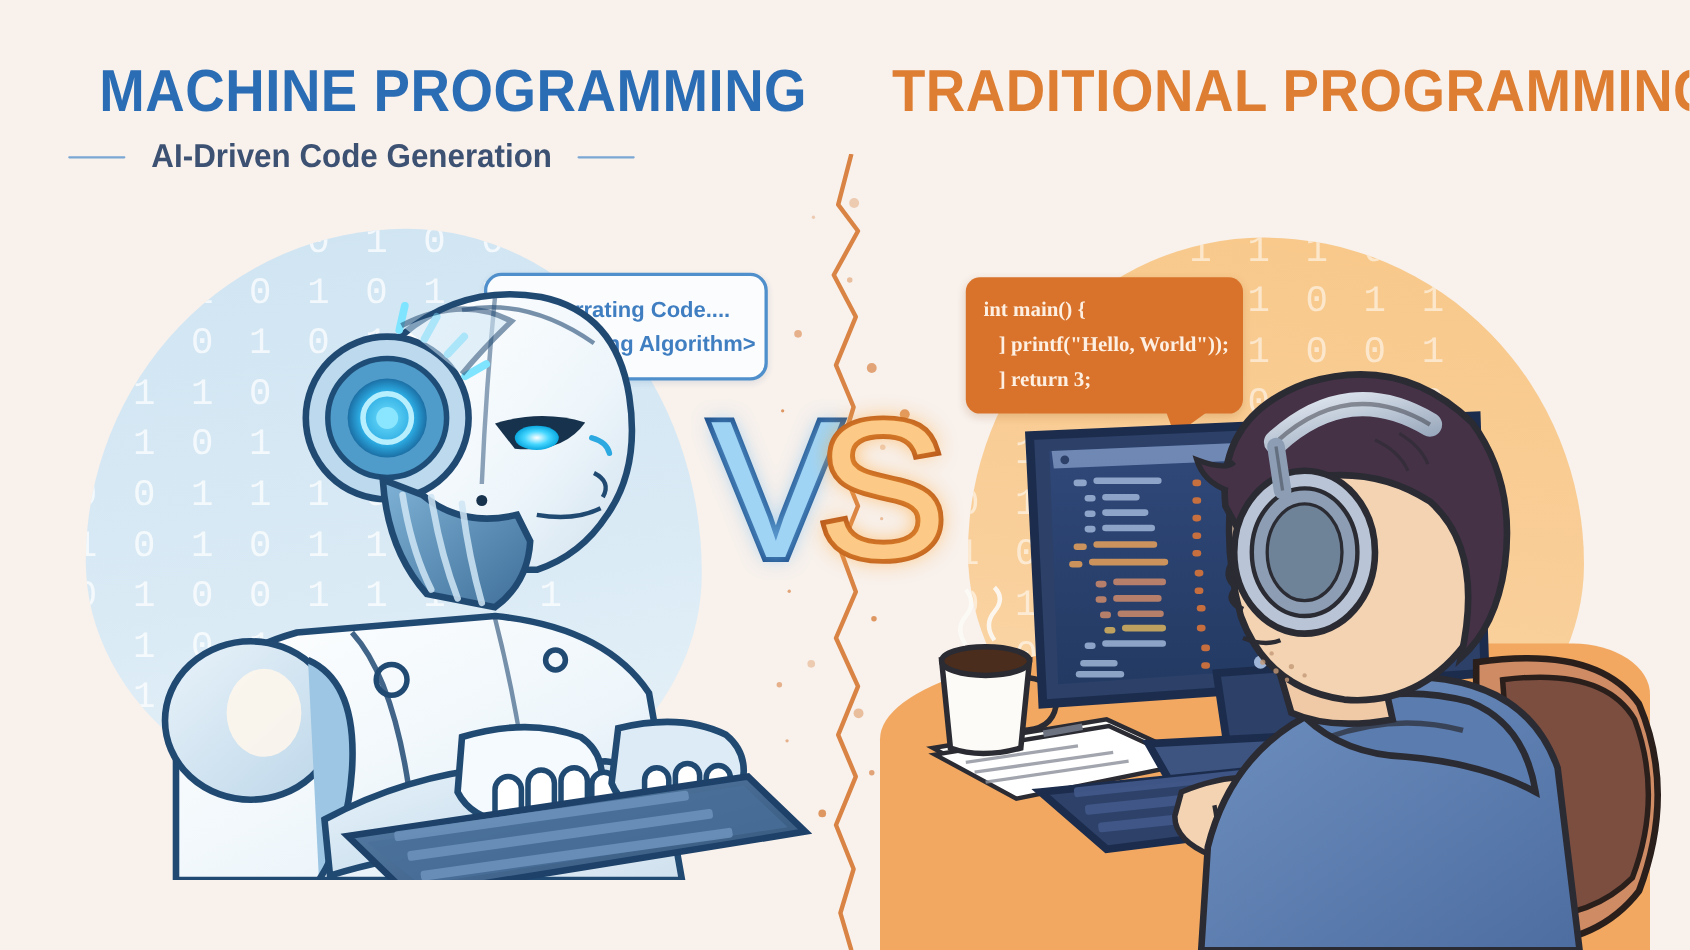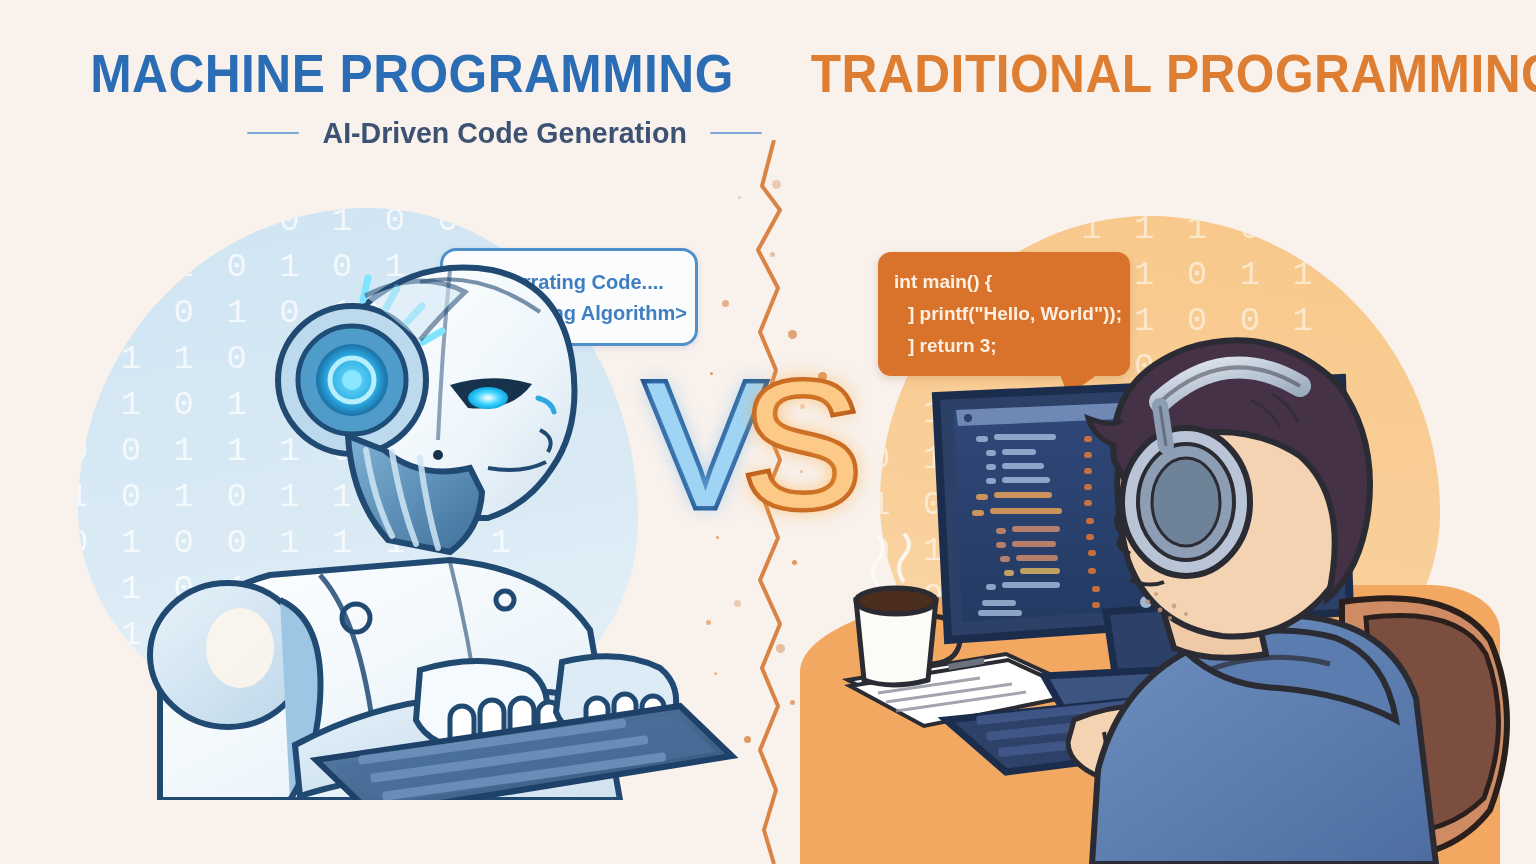--- a/index.html
+++ b/index.html
@@ -10,38 +10,38 @@
     font-family: "Liberation Sans", sans-serif;
   }
   #stage {
     position: relative;
     width: 1536px; height: 864px;
     background: #f8f1ec;
     overflow: hidden;
   }
 
   
-  .title-block { position: absolute; top: 42px; text-align: center; }
+  .title-block { position: absolute; top: 52px; text-align: center; }
   .title-left  { left: 62px;  width: 700px; }
   .title-right { left: 782px; width: 720px; }
 
   .main-title {
     font-family: "Liberation Sans Narrow", "Liberation Sans", sans-serif;
     font-weight: bold;
     font-size: 54px;
     letter-spacing: 0.5px;
     line-height: 62px;
     transform: scaleX(0.92);
     white-space: nowrap;
   }
   .title-left  .main-title { color: #2a6db5; }
   .title-right .main-title { color: #dd7e33; }
 
   .sub-row {
-    display: flex; align-items: center; justify-content: flex-end;
+    display: flex; align-items: center; justify-content: flex-start;
     gap: 14px; margin-top: 12px;
   }
   .sub-dash { height: 2px; width: 52px; flex: none; border-radius: 2px; }
   .title-left  .sub-dash { background: #7aa7d4; }
   .title-right .sub-dash { background: #e8a873; }
   .sub-title {
     font-family: "Liberation Sans Narrow", "Liberation Sans", sans-serif;
     font-weight: bold;
     font-size: 30px;
     white-space: nowrap;
@@ -107,21 +107,21 @@
 
   .bubble-code {
     position: absolute; left: 878px; top: 252px;
     width: 252px; padding: 14px 16px 14px 16px;
     background: #d9732c;
     border-radius: 13px;
     box-shadow: 0 3px 8px rgba(150,80,20,0.2);
   }
   .bubble-code .line {
     color: #fdf0e2; font-size: 19px; line-height: 32px;
-    font-family: Liberation Sans, sans-serif;
+    font-family: Liberation Serif, serif;
     font-weight: 600; white-space: nowrap;
   }
   .bubble-code .ind { padding-left: 14px; }
   .bubble-code:after {
     content:""; position:absolute; right: 32px; bottom: -20px;
     width:0; height:0;
     border-left: 8px solid transparent;
     border-right: 30px solid transparent;
     border-top: 22px solid #d9732c;
   }

